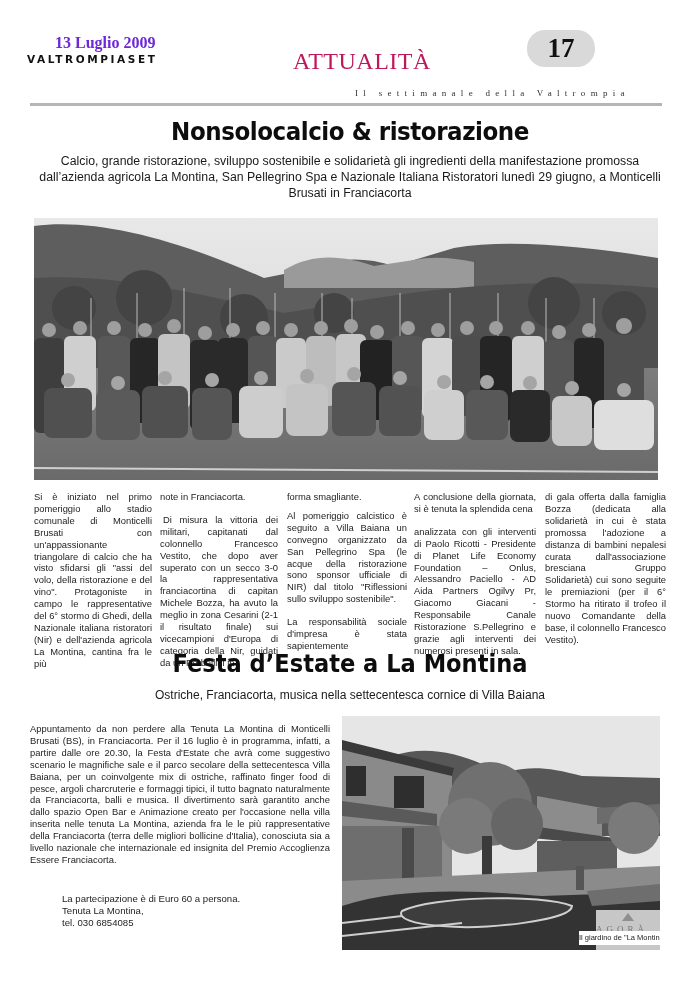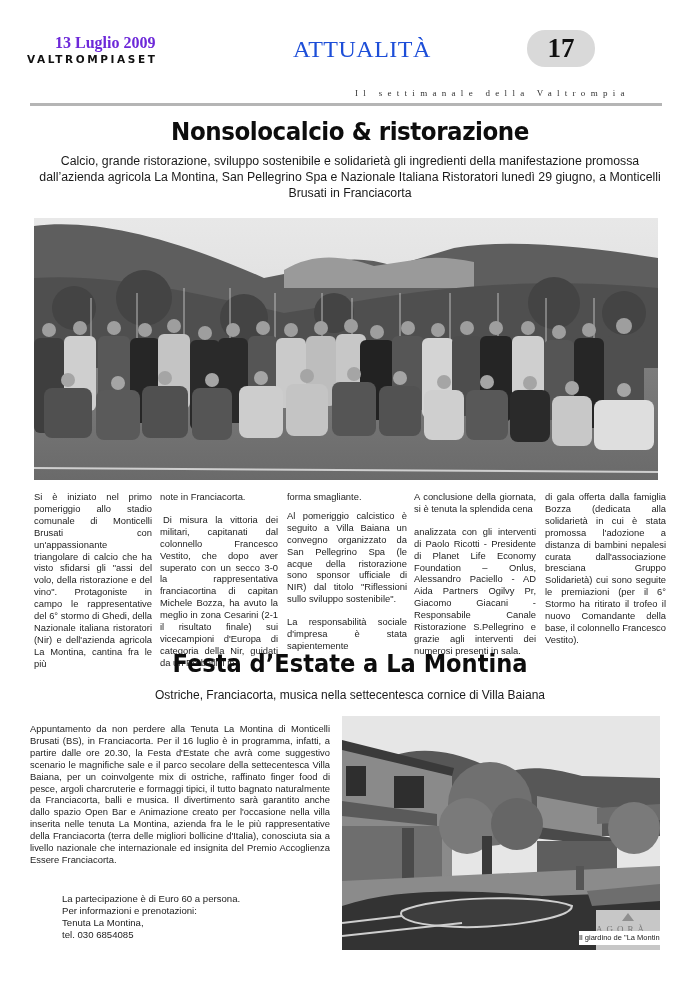--- a/index.html
+++ b/index.html
@@ -2,21 +2,21 @@
 <html><head>
 <meta charset="utf-8">
 <style>
   * { box-sizing: border-box; margin: 0; padding: 0; }
   html, body { width: 700px; height: 981px; background: #ffffff; overflow: hidden; }
   body { position: relative; font-family: "Liberation Sans", sans-serif; color: #1a1a1a; }
 
   
   .hdr-date { position: absolute; left: 55px; top: 34px; font-family: "Liberation Serif", serif; font-size: 16px; color: #6d28d9; font-weight: bold; }
   .hdr-brand { position: absolute; left: 27px; top: 53px; font-family: "DejaVu Sans", sans-serif; font-weight: bold; font-size: 10.5px; letter-spacing: 2.6px; color: #111; }
-  .hdr-section { position: absolute; left: 293px; top: 36px; font-family: "Liberation Serif", serif; font-size: 24px; letter-spacing: 0.5px; color: #1d4ed8; }
+  .hdr-section { position: absolute; left: 293px; top: 48px; font-family: "Liberation Serif", serif; font-size: 24px; letter-spacing: 0.5px; color: #be185d; }
   .hdr-page { position: absolute; left: 527px; top: 30px; width: 68px; height: 37px; border-radius: 18px; background: #d9d9d9; font-family: "Liberation Serif", serif; font-weight: bold; font-size: 27px; text-align: center; line-height: 37px; color: #111; }
   .hdr-tagline { position: absolute; left: 355px; top: 88px; width: 310px; font-family: "Liberation Serif", serif; font-size: 9px; letter-spacing: 5.3px; color: #333; white-space: nowrap; }
   .hdr-rule { position: absolute; left: 30px; top: 103px; width: 632px; height: 3px; background: #b5b5b5; }
 
   
   .a1-title { position: absolute; left: 0; top: 117px; width: 700px; text-align: center; font-family: "DejaVu Sans", sans-serif; font-weight: bold; font-size: 25px; letter-spacing: -0.5px; color: #0d0d0d; transform: scaleX(0.92); }
   .a1-lead { position: absolute; left: 34px; top: 153px; width: 632px; text-align: center; font-size: 12.3px; line-height: 16px; color: #1a1a1a; }
   .a1-photo { position: absolute; left: 34px; top: 218px; width: 624px; height: 262px; overflow: hidden; background: #8a8a8a; }
   .a1-cols { position: absolute; left: 34px; top: 491px; width: 632px; height: 120px; }
   .col { position: absolute; top: 0; font-size: 9.4px; line-height: 11.9px; color: #1d1d1d; text-align: justify; }
@@ -188,21 +188,20 @@
   </div>
 </div>
 
 <h1 class="a2-title">Festa d’Estate a La Montina</h1>
 <div class="a2-sub">Ostriche, Franciacorta, musica nella settecentesca cornice di Villa Baiana</div>
 
 <div class="a2-body">Appuntamento da non perdere alla Tenuta La Montina di Monticelli Brusati (BS), in Franciacorta. Per il 16 luglio è in programma, infatti, a partire dalle ore 20.30, la Festa d'Estate che avrà come suggestivo scenario le magnifiche sale e il parco secolare della settecentesca Villa Baiana, per un coinvolgente mix di ostriche, raffinato finger food di pesce, argoli charcruterie e formaggi tipici, il tutto bagnato naturalmente da Franciacorta, balli e musica. Il divertimento sarà garantito anche dallo spazio Open Bar e Animazione creato per l'occasione nella villa inserita nelle tenuta La Montina, azienda fra le le più rappresentative della Franciacorta (terra delle migliori bollicine d'Italia), conosciuta sia a livello nazionale che internazionale ed insignita del Premio Accoglienza Essere Franciacorta.</div>
 
 <div class="a2-info">
   <div>La partecipazione è di Euro 60 a persona.</div>
-  <div>Per informazioni e prenotazioni:</div>
   <div>Tenuta La Montina,</div>
   <div>tel. 030 6854085</div>
 </div>
 
 <div class="a2-photo">
   <svg width="318" height="234" viewBox="0 0 318 234">
     <rect width="318" height="234" fill="#e6e6e6"></rect>
     <path d="M50,40 C80,30 110,35 140,48 L170,55 C190,50 210,52 240,60 L318,62 L318,120 L50,120 Z" fill="#575757"></path>
     <path d="M0,28 L110,52 L110,170 L0,170 Z" fill="#8a8a8a"></path>
     <path d="M0,24 L112,52 L110,60 L0,34 Z" fill="#3a3a3a"></path>

